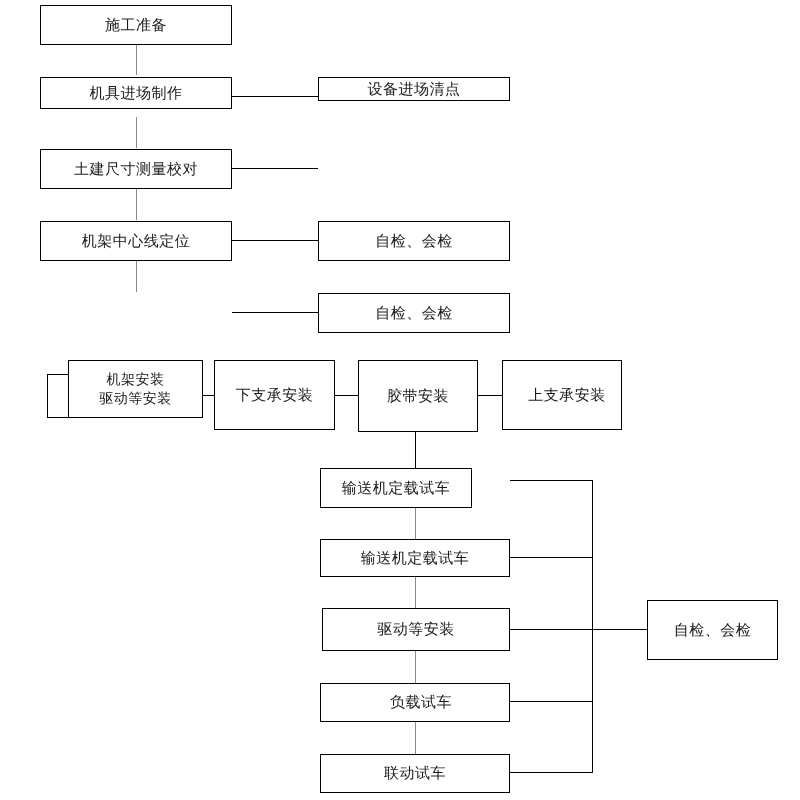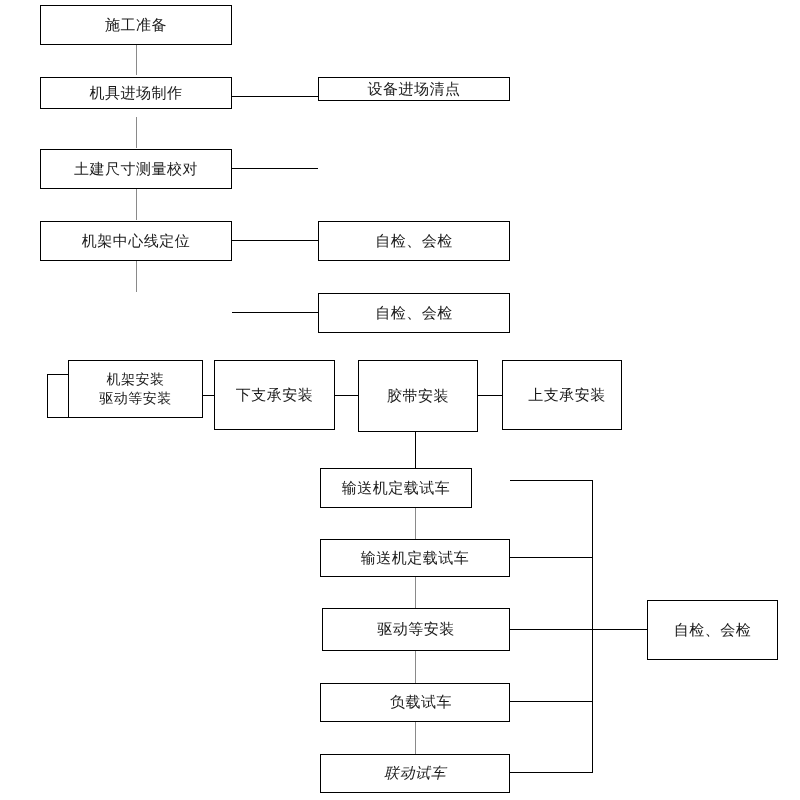--- a/index.html
+++ b/index.html
@@ -144,21 +144,21 @@
   </div>
 
   <div class="node" style="left:322px; top:608px; width:188px; height:43px;">
     <span>驱动等安装</span>
   </div>
 
   <div class="node" style="left:320px; top:683px; width:190px; height:39px;padding-left:12px;">
     <span>负载试车</span>
   </div>
 
-  <div class="node" style="left:320px; top:754px; width:190px; height:39px;font-style:italic;">
+  <div class="node" style="left:320px; top:754px; width:190px; height:39px;">
     <span>联动试车</span>
   </div>
 
   <div class="node" style="left:647px; top:600px; width:131px; height:60px;">
     <span>自检、会检</span>
   </div>
 
 </div>
 
 </body></html>

